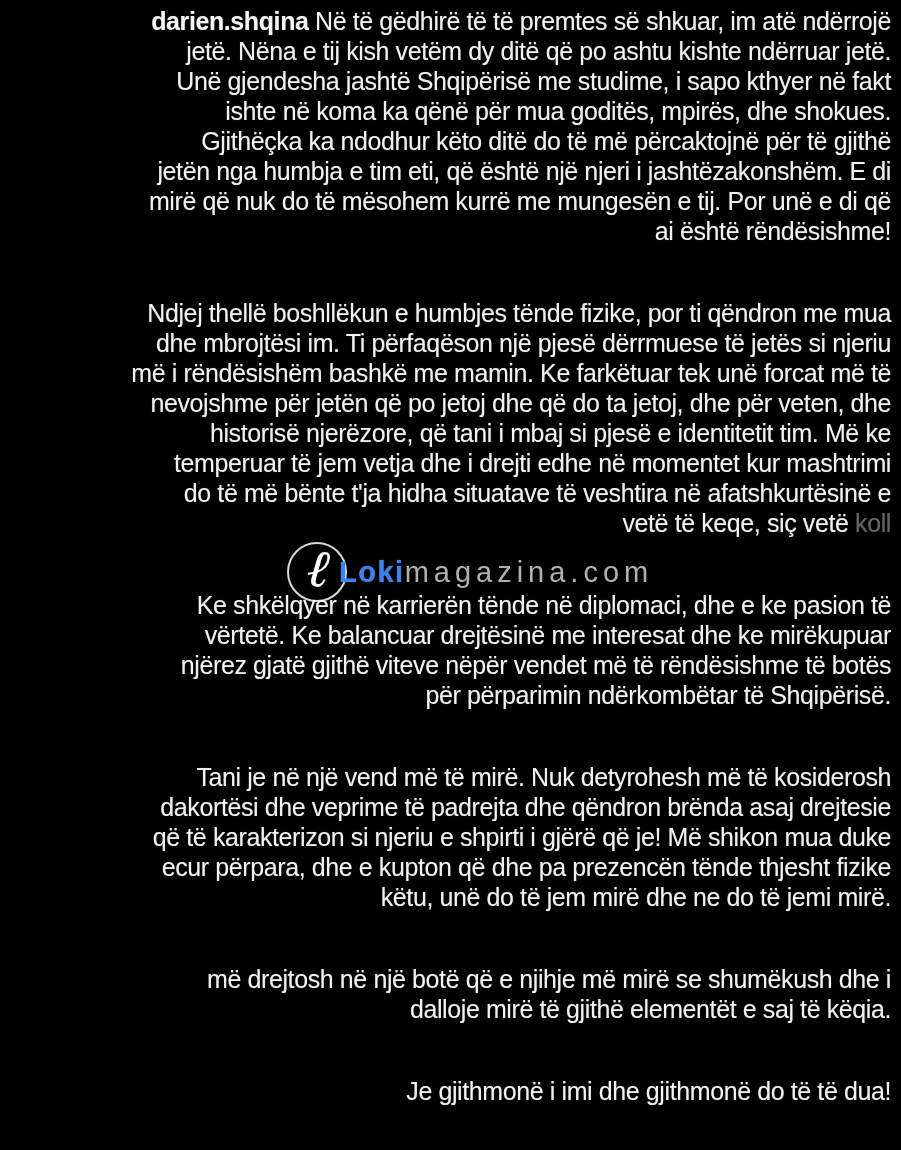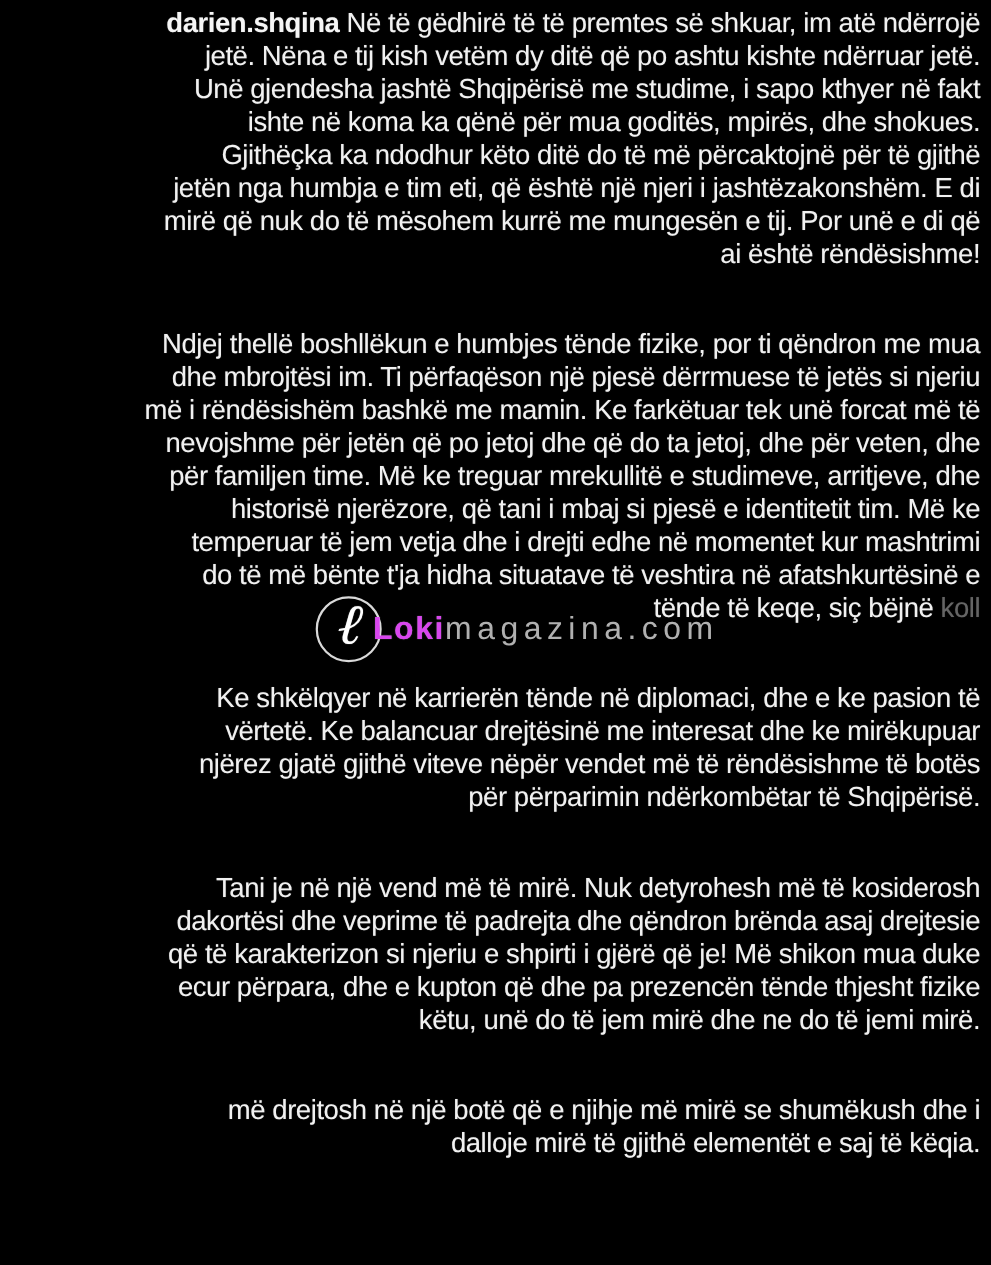--- a/index.html
+++ b/index.html
@@ -59,21 +59,21 @@
     text-shadow: 0 0 1px rgba(255,255,255,0.6);
   }
   .wm-text {
     margin-left: -8px;
     font-size: 29px;
     line-height: 29px;
     white-space: nowrap;
   }
   .wm-brand {
     font-weight: 700;
-    color: #d946ef;
+    color: #3b82f6;
     letter-spacing: 1.5px;
     text-shadow: 0 0 1px rgba(255,255,255,0.5);
   }
   .wm-domain {
     font-weight: 400;
     color: #c4c4c4;
     letter-spacing: 5px;
     opacity: 0.9;
     filter: blur(0.3px);
   }
@@ -91,43 +91,45 @@
         <div class="line">Gjithëçka ka ndodhur këto ditë do të më përcaktojnë për të gjithë</div>
         <div class="line">jetën nga humbja e tim eti, që është një njeri i jashtëzakonshëm. E di</div>
         <div class="line">mirë që nuk do të mësohem kurrë me mungesën e tij. Por unë e di që</div>
         <div class="line">ai është rëndësishme!</div>
       </div>
       <div class="paragraph">
         <div class="line">Ndjej thellë boshllëkun e humbjes tënde fizike, por ti qëndron me mua</div>
         <div class="line">dhe mbrojtësi im. Ti përfaqëson një pjesë dërrmuese të jetës si njeriu</div>
         <div class="line">më i rëndësishëm bashkë me mamin. Ke farkëtuar tek unë forcat më të</div>
         <div class="line">nevojshme për jetën që po jetoj dhe që do ta jetoj, dhe për veten, dhe</div>
-        <div class="line">për familjen time. Më ke treguar mrekullitë e studimeve, arritjeve, dhe</div>
         <div class="line">historisë njerëzore, që tani i mbaj si pjesë e identitetit tim. Më ke</div>
         <div class="line">temperuar të jem vetja dhe i drejti edhe në momentet kur mashtrimi</div>
         <div class="line">do të më bënte t'ja hidha situatave të veshtira në afatshkurtësinë e</div>
-        <div class="line"><span>tënde të keqe, siç bëjnë</span> <span class="faint">koll</span></div>
+        <div class="line"><span>vetë të keqe, siç vetë</span> <span class="faint">koll</span></div>
       </div>
       <div class="paragraph">
         <div class="line">Ke shkëlqyer në karrierën tënde në diplomaci, dhe e ke pasion të</div>
         <div class="line">vërtetë. Ke balancuar drejtësinë me interesat dhe ke mirëkupuar</div>
         <div class="line">njërez gjatë gjithë viteve nëpër vendet më të rëndësishme të botës</div>
         <div class="line">për përparimin ndërkombëtar të Shqipërisë.</div>
       </div>
       <div class="paragraph">
         <div class="line">Tani je në një vend më të mirë. Nuk detyrohesh më të kosiderosh</div>
         <div class="line">dakortësi dhe veprime të padrejta dhe qëndron brënda asaj drejtesie</div>
         <div class="line">që të karakterizon si njeriu e shpirti i gjërë që je! Më shikon mua duke</div>
         <div class="line">ecur përpara, dhe e kupton që dhe pa prezencën tënde thjesht fizike</div>
         <div class="line">këtu, unë do të jem mirë dhe ne do të jemi mirë.</div>
       </div>
       <div class="paragraph">
         <div class="line">më drejtosh në një botë që e njihje më mirë se shumëkush dhe i</div>
         <div class="line">dalloje mirë të gjithë elementët e saj të këqia.</div>
       </div>
+      <div class="paragraph">
+        <div class="line">Je gjithmonë i imi dhe gjithmonë do të të dua!</div>
+      </div>
     </div>
 </div>
 
 <div class="watermark">
   <span class="wm-circle">
     <span class="wm-l">ℓ</span>
   </span>
   <span class="wm-text">
     <span class="wm-brand">Loki</span><span class="wm-domain">magazina.com</span>
   </span>

